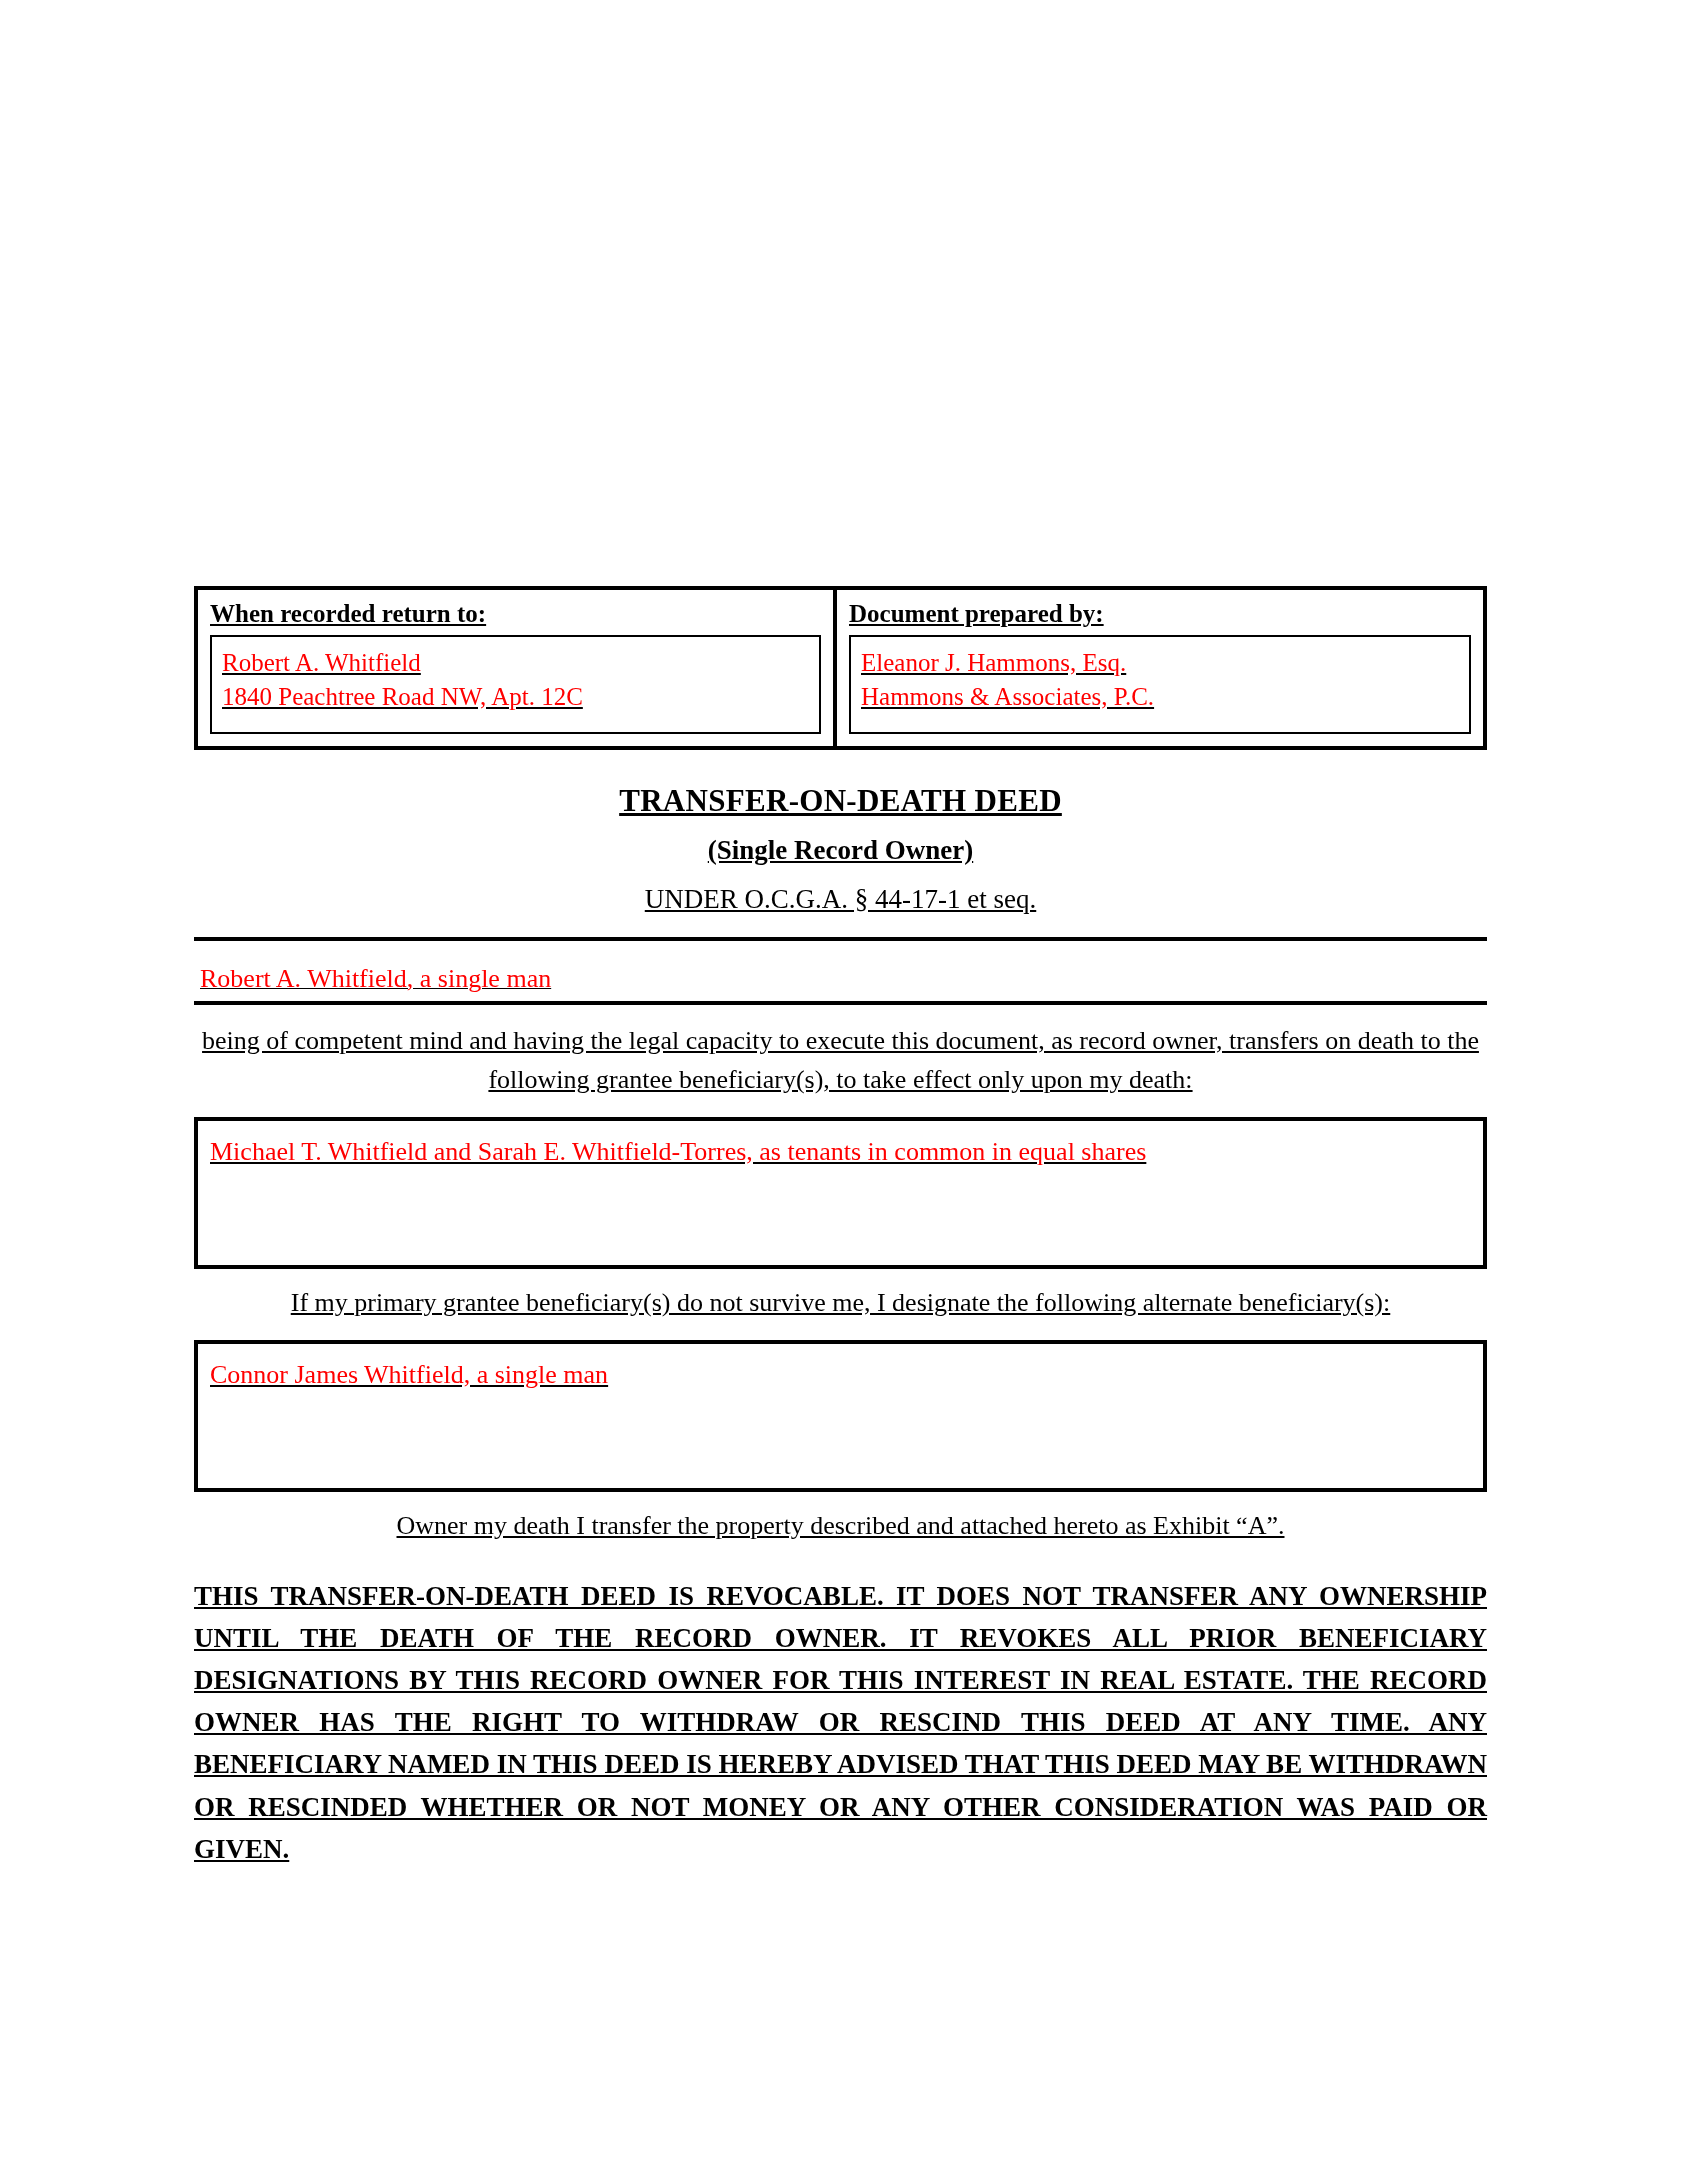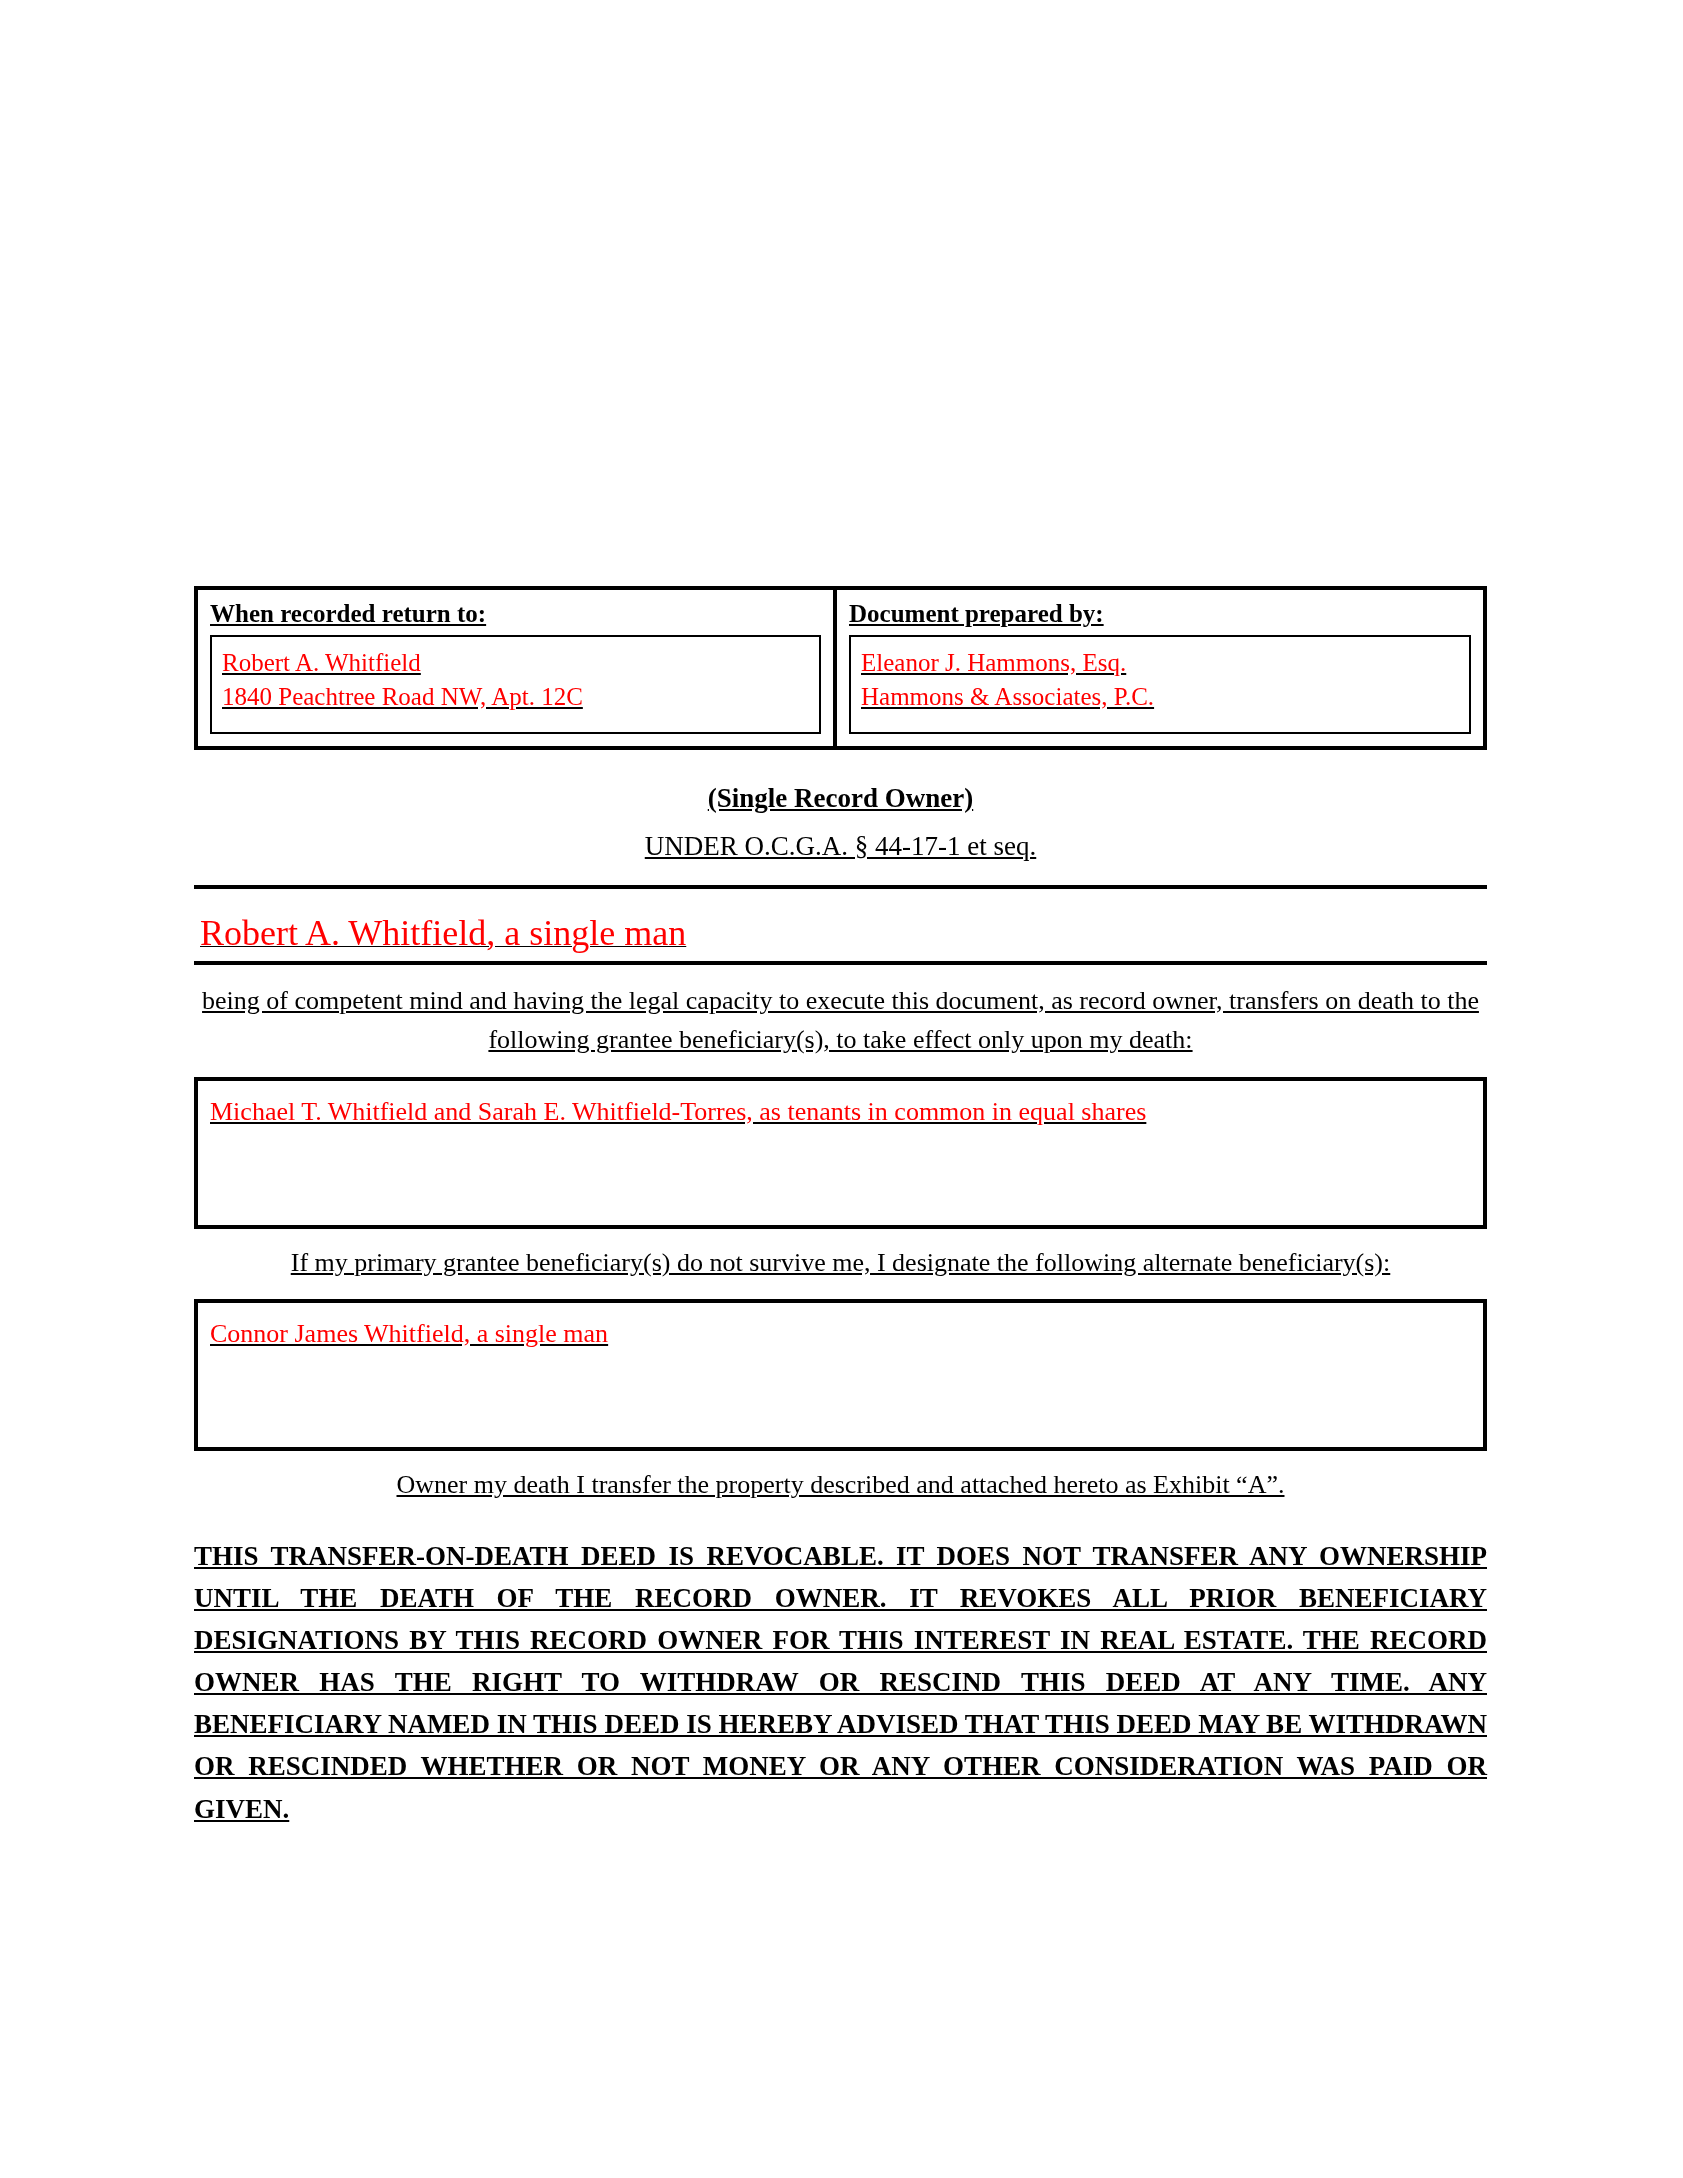--- a/index.html
+++ b/index.html
@@ -103,21 +103,21 @@
 
   
   .owner-line {
     margin-top: 22px;
     border-bottom: 4px solid #000000;
     padding: 0 0 5px 6px;
     min-height: 33px;
   }
   .owner-name {
     color: #FF0000;
-    font-size: 36px;
+    font-size: 26px;
     line-height: 1.25;
   }
 
   
   .body-para {
     font-size: 26px;
     line-height: 1.52;
     margin-top: 16px;
     text-align: center;
   }
@@ -168,20 +168,21 @@
       <div class="recording-cell">
         <div class="recording-label">Document prepared by:</div>
         <div class="recording-inner">
           <div class="filled">Eleanor J. Hammons, Esq.
 Hammons &amp; Associates, P.C.</div>
         </div>
       </div>
     </div>
 
     <div class="title-block">
+      <div class="doc-title">TRANSFER-ON-DEATH DEED</div>
       <div class="doc-subtitle">(Single Record Owner)</div>
       <div class="doc-statute">UNDER O.C.G.A. § 44-17-1 et seq.</div>
     </div>
 
     <hr class="rule-thick">
 
     <div class="owner-line">
       <span class="owner-name"> Robert A. Whitfield, a single man</span>
     </div>
 

